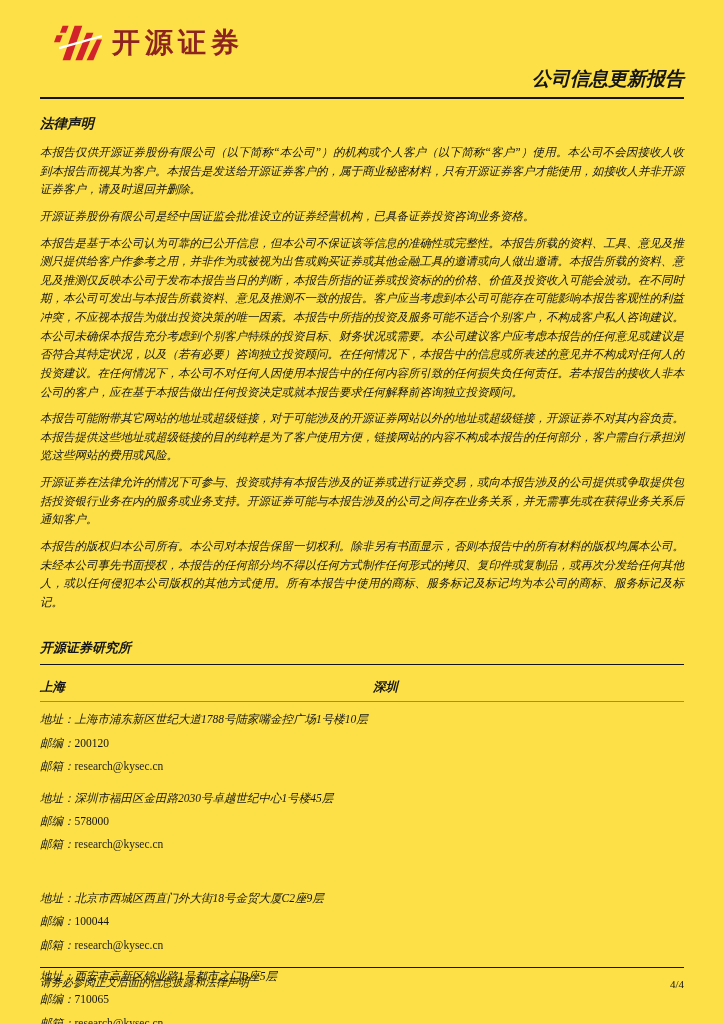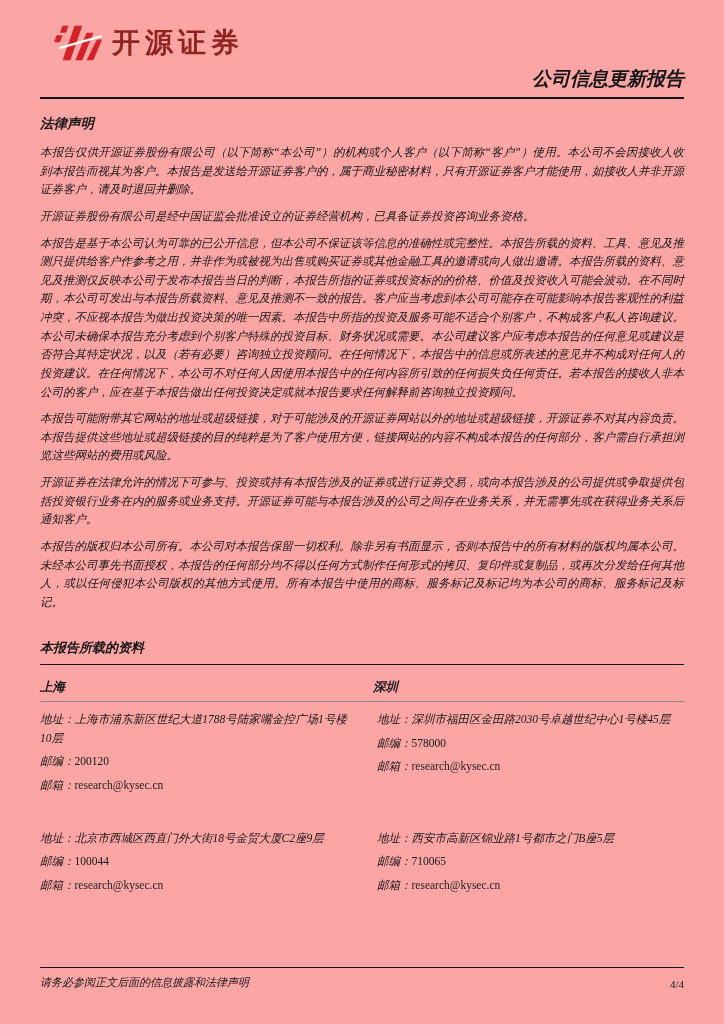--- a/index.html
+++ b/index.html
@@ -2,21 +2,21 @@
 <html><head>
 <meta charset="utf-8">
 <style>
   * { margin: 0; padding: 0; box-sizing: border-box; }
   html, body { background: #ffffff; }
   .page {
     position: relative;
     width: 724px;
     height: 1024px;
     margin: 0 auto;
-    background: #fca5a5;
+    background: #fde047;
     color: #151515;
     font-family: "Liberation Serif", "DejaVu Serif", serif;
     padding: 24px 40px 0 40px;
     overflow: hidden;
   }
 
   
   .header-row { display: flex; align-items: flex-start; }
   .logo-block { display: flex; align-items: center; gap: 10px; margin-left: 14px; }
   .logo-icon-svg { display: block; }
@@ -67,23 +67,24 @@
     display: grid;
     grid-template-columns: 1fr 1fr;
     column-gap: 22px;
     padding-bottom: 5px;
     border-bottom: 1px solid #8a8a8a;
     margin-bottom: 8px;
   }
   .city { font-size: 12.5px; font-weight: bold; font-style: italic; }
   .detail-row {
     display: grid;
-    grid-template-columns: 1fr 1fr;
+    grid-template-columns: 1fr;
     column-gap: 30px;
     align-items: start;
+    gap: 8px;
   }
   .office .row {
     font-size: 11.5px;
     font-style: italic;
     line-height: 1.6;
     margin-bottom: 5px;
     text-align: justify;
   }
   .latin { font-style: normal; }
   .email-link { color: #1f1f1f; text-decoration: none; font-style: normal; }
@@ -131,21 +132,21 @@
     <h2 class="legal-title">法律声明</h2>
     <p>本报告仅供开源证券股份有限公司（以下简称“本公司”）的机构或个人客户（以下简称“客户”）使用。本公司不会因接收人收到本报告而视其为客户。本报告是发送给开源证券客户的，属于商业秘密材料，只有开源证券客户才能使用，如接收人并非开源证券客户，请及时退回并删除。</p>
     <p>开源证券股份有限公司是经中国证监会批准设立的证券经营机构，已具备证券投资咨询业务资格。</p>
     <p>本报告是基于本公司认为可靠的已公开信息，但本公司不保证该等信息的准确性或完整性。本报告所载的资料、工具、意见及推测只提供给客户作参考之用，并非作为或被视为出售或购买证券或其他金融工具的邀请或向人做出邀请。本报告所载的资料、意见及推测仅反映本公司于发布本报告当日的判断，本报告所指的证券或投资标的的价格、价值及投资收入可能会波动。在不同时期，本公司可发出与本报告所载资料、意见及推测不一致的报告。客户应当考虑到本公司可能存在可能影响本报告客观性的利益冲突，不应视本报告为做出投资决策的唯一因素。本报告中所指的投资及服务可能不适合个别客户，不构成客户私人咨询建议。本公司未确保本报告充分考虑到个别客户特殊的投资目标、财务状况或需要。本公司建议客户应考虑本报告的任何意见或建议是否符合其特定状况，以及（若有必要）咨询独立投资顾问。在任何情况下，本报告中的信息或所表述的意见并不构成对任何人的投资建议。在任何情况下，本公司不对任何人因使用本报告中的任何内容所引致的任何损失负任何责任。若本报告的接收人非本公司的客户，应在基于本报告做出任何投资决定或就本报告要求任何解释前咨询独立投资顾问。</p>
     <p>本报告可能附带其它网站的地址或超级链接，对于可能涉及的开源证券网站以外的地址或超级链接，开源证券不对其内容负责。本报告提供这些地址或超级链接的目的纯粹是为了客户使用方便，链接网站的内容不构成本报告的任何部分，客户需自行承担浏览这些网站的费用或风险。</p>
     <p>开源证券在法律允许的情况下可参与、投资或持有本报告涉及的证券或进行证券交易，或向本报告涉及的公司提供或争取提供包括投资银行业务在内的服务或业务支持。开源证券可能与本报告涉及的公司之间存在业务关系，并无需事先或在获得业务关系后通知客户。</p>
     <p>本报告的版权归本公司所有。本公司对本报告保留一切权利。除非另有书面显示，否则本报告中的所有材料的版权均属本公司。未经本公司事先书面授权，本报告的任何部分均不得以任何方式制作任何形式的拷贝、复印件或复制品，或再次分发给任何其他人，或以任何侵犯本公司版权的其他方式使用。所有本报告中使用的商标、服务标记及标记均为本公司的商标、服务标记及标记。</p>
   </section>
 
   <section class="research">
-    <h3 class="research-title">本报告所载的资料</h3>
+    <h3 class="research-title">开源证券研究所</h3>
 
     <div class="office-pair">
       <div class="city-row">
         <div class="city">上海</div>
         <div class="city">深圳</div>
       </div>
       <div class="detail-row">
         <div class="office">
           <div class="row"><span>地址：</span><span>上海市浦东新区世纪大道1788号陆家嘴金控广场1号楼10层</span></div>
           <div class="row"><span>邮编：</span><span class="latin">200120</span></div>

